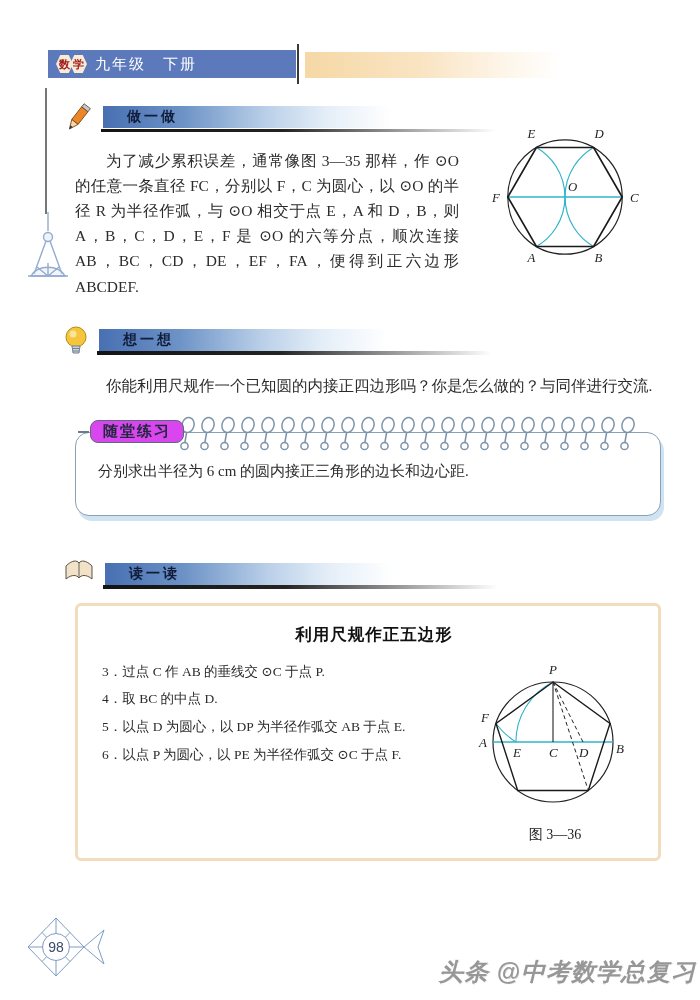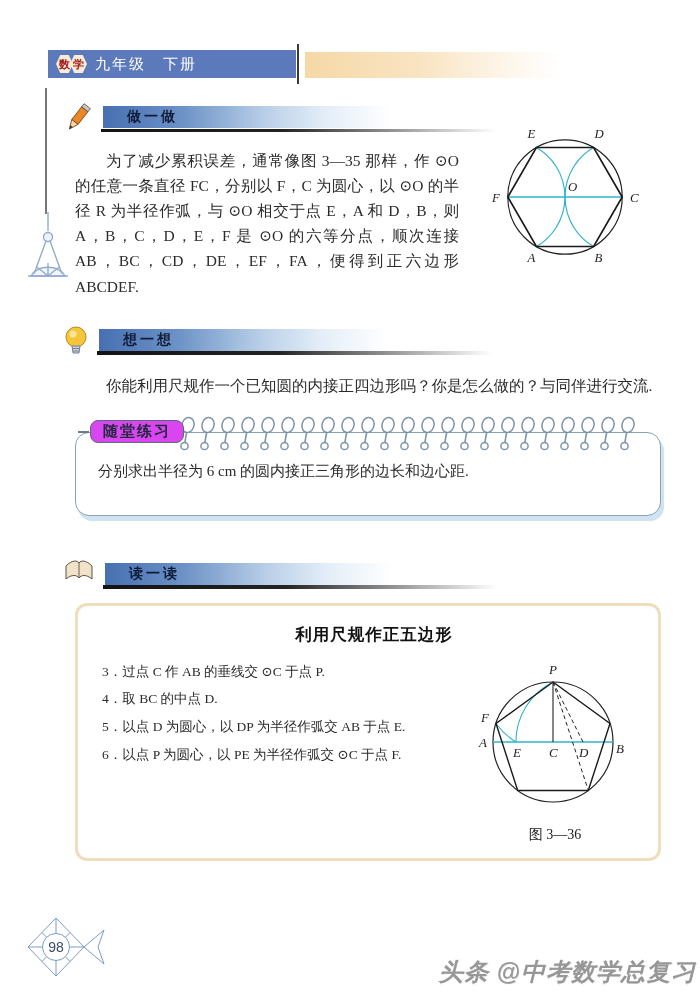--- a/index.html
+++ b/index.html
@@ -44,21 +44,21 @@
   
   .practice{position:relative;margin-top:34px;border:1.5px solid #8aa0b5;border-radius:14px;
     background:#fff;box-shadow:3px 5px 0 #cfe3f2;padding:26px 18px 16px 22px;min-height:40px;}
   .practice-label{position:absolute;top:-13px;left:14px;background:#d946ef;border:1.5px solid #5a6a78;
     border-radius:8px;padding:1px 12px;font-weight:bold;font-size:15px;color:#1d2a3a;
     font-family:"Liberation Sans",sans-serif;letter-spacing:2px;}
   .practice-label::before{content:'';position:absolute;left:-13px;top:50%;width:11px;height:1.5px;background:#6a7a88;}
   .rings{position:absolute;top:-17px;left:102px;}
   .practice .para{margin:0;text-indent:0;font-size:15px;}
   
-  .readbox{margin-top:16px;border:3px solid #f0ddbe;border-radius:12px;background:#fff;
+  .readbox{margin-top:16px;border:3px solid #f0ddbe;border-radius:6px;background:#fff;
     padding:12px 12px 14px 24px;overflow:hidden;}
   .readbox-title{text-align:center;font-weight:bold;font-size:16.5px;margin:6px 0 12px 0;
     font-family:"Liberation Sans",sans-serif;letter-spacing:1px;color:#111;}
   .fig36wrap{float:right;width:182px;margin:-6px 0 0 6px;}
   .step{font-size:13.5px;line-height:2.05;white-space:nowrap;}
   
   .fish{position:absolute;left:26px;top:916px;}
   .fish-num{font-size:14px;fill:#3a4a66;font-family:"Liberation Sans",sans-serif;}
   .watermark{position:absolute;right:4px;top:956px;font-size:24px;font-weight:bold;color:#979797;
     font-family:"Liberation Sans",sans-serif;text-shadow:2px 2px 1px #ffffff,1px 1px 0 #cfcfcf;letter-spacing:1px;font-style:italic;}

